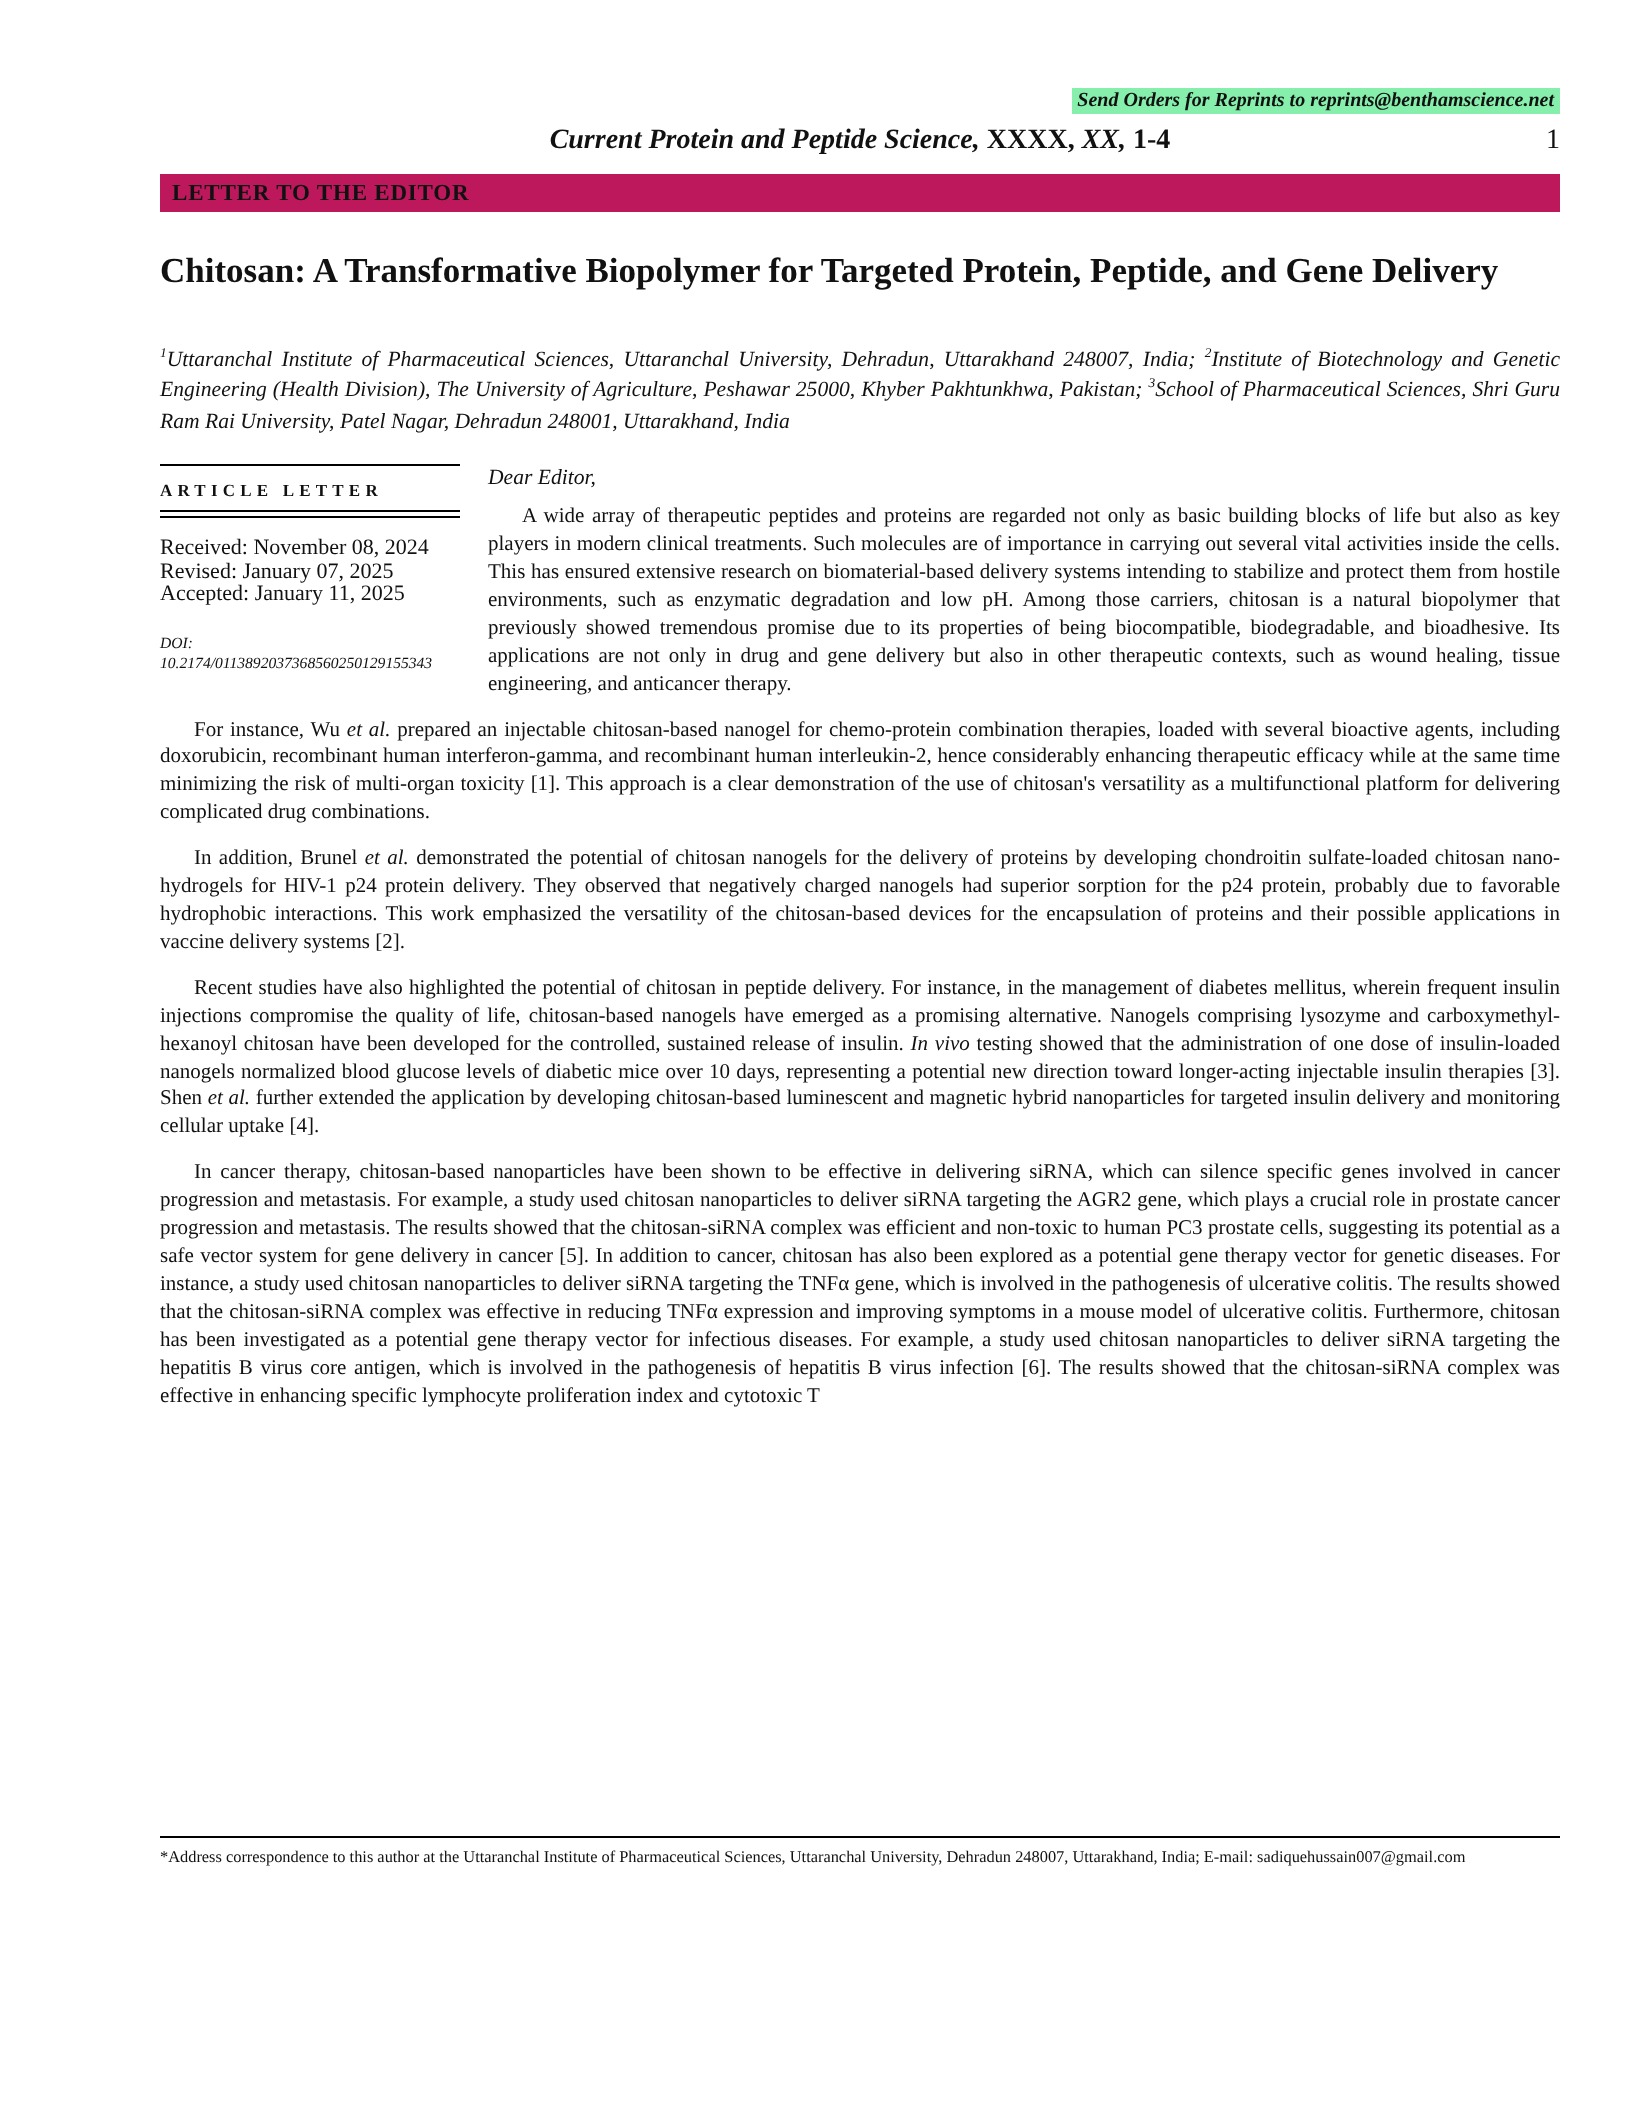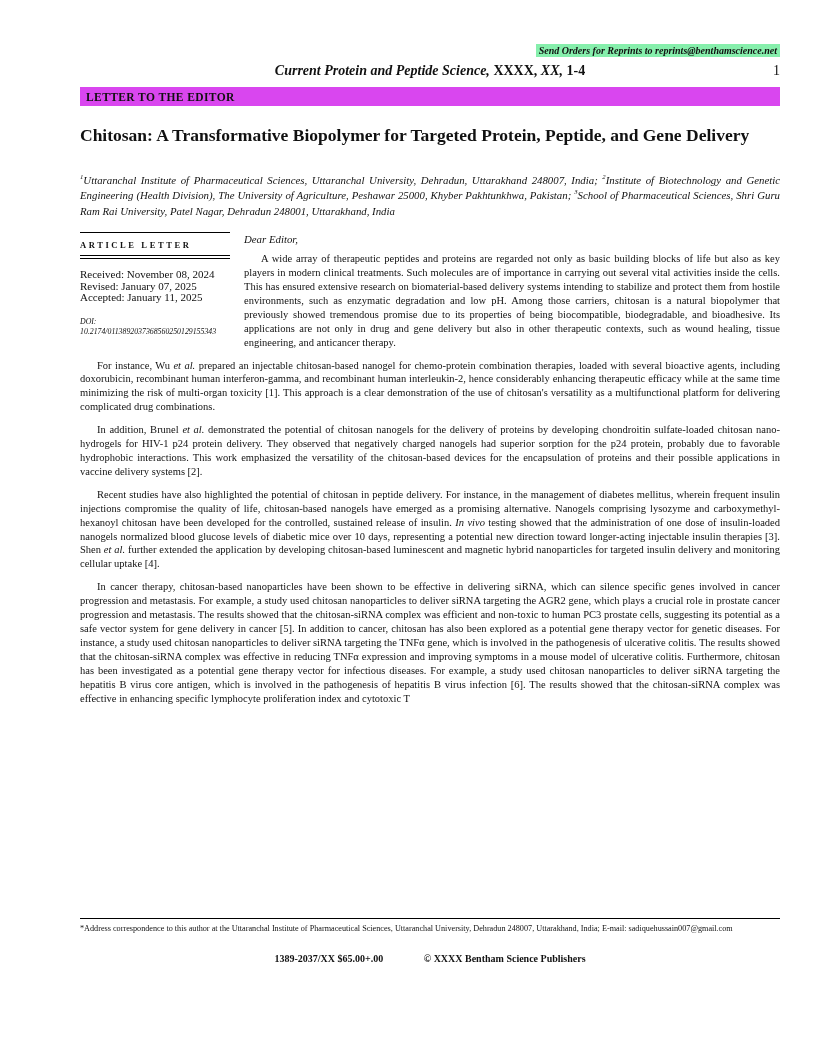--- a/index.html
+++ b/index.html
@@ -11,21 +11,21 @@
   .i{font-style:italic;}
   .b{font-weight:bold;}
   sup{font-size:62%;line-height:0;}
 
   .reprint{margin-top:44px;text-align:right;font-size:10px;line-height:13px;}
   .reprint .hl{background:#86efac;font-weight:bold;font-style:italic;padding:1px 3px;}
 
   .jline{position:relative;margin-top:7px;text-align:center;font-size:14px;line-height:13px;}
   .jline .pgnum{position:absolute;right:0;top:0;font-weight:normal;}
 
-  .banner{margin-top:10px;background:#d946ef;font-weight:bold;font-size:11.5px;
+  .banner{margin-top:10px;background:#be185d;font-weight:bold;font-size:11.5px;
     letter-spacing:.4px;padding:4px 6px 3px;}
 
   .title{margin:17px 0 0;font-size:17.5px;font-weight:bold;line-height:25px;text-align:justify;}
   .authors{margin-top:27px;font-size:12.5px;line-height:16px;}
   .affil{margin-top:25px;font-style:italic;font-size:10.8px;line-height:15.4px;
     text-align:justify;hyphens:auto;}
 
   .intro-sec{margin-top:13px;}
   .hist{float:left;width:150px;min-height:124px;margin-right:14px;}
   .hist .rule{border-top:1.5px solid #000;}
@@ -89,18 +89,14 @@
         <p class="para"><span>In addition, Brunel </span><span class="i">et al.</span><span> demonstrated the potential of chitosan nanogels for the delivery of proteins by developing chondroitin sulfate-loaded chitosan nano-hydrogels for HIV-1 p24 protein delivery. They observed that negatively charged nanogels had superior sorption for the p24 protein, probably due to favorable hydrophobic interactions. This work emphasized the versatility of the chitosan-based devices for the encapsulation of proteins and their possible applications in vaccine delivery systems [2].</span></p>
         <p class="para"><span>Recent studies have also highlighted the potential of chitosan in peptide delivery. For instance, in the management of diabetes mellitus, wherein frequent insulin injections compromise the quality of life, chitosan-based nanogels have emerged as a promising alternative. Nanogels comprising lysozyme and carboxymethyl-hexanoyl chitosan have been developed for the controlled, sustained release of insulin. </span><span class="i">In vivo</span><span> testing showed that the administration of one dose of insulin-loaded nanogels normalized blood glucose levels of diabetic mice over 10 days, representing a potential new direction toward longer-acting injectable insulin therapies [3]. Shen </span><span class="i">et al.</span><span> further extended the application by developing chitosan-based luminescent and magnetic hybrid nanoparticles for targeted insulin delivery and monitoring cellular uptake [4].</span></p>
         <p class="para"><span>In cancer therapy, chitosan-based nanoparticles have been shown to be effective in delivering siRNA, which can silence specific genes involved in cancer progression and metastasis. For example, a study used chitosan nanoparticles to deliver siRNA targeting the AGR2 gene, which plays a crucial role in prostate cancer progression and metastasis. The results showed that the chitosan-siRNA complex was efficient and non-toxic to human PC3 prostate cells, suggesting its potential as a safe vector system for gene delivery in cancer [5]. In addition to cancer, chitosan has also been explored as a potential gene therapy vector for genetic diseases. For instance, a study used chitosan nanoparticles to deliver siRNA targeting the TNFα gene, which is involved in the pathogenesis of ulcerative colitis. The results showed that the chitosan-siRNA complex was effective in reducing TNFα expression and improving symptoms in a mouse model of ulcerative colitis. Furthermore, chitosan has been investigated as a potential gene therapy vector for infectious diseases. For example, a study used chitosan nanoparticles to deliver siRNA targeting the hepatitis B virus core antigen, which is involved in the pathogenesis of hepatitis B virus infection [6]. The results showed that the chitosan-siRNA complex was effective in enhancing specific lymphocyte proliferation index and cytotoxic T</span></p>
       </div>
 
   </div>
 
   <div class="footer">
     <div class="frule"></div>
     <div class="fnote">*Address correspondence to this author at the Uttaranchal Institute of Pharmaceutical Sciences, Uttaranchal University, Dehradun 248007, Uttarakhand, India; E-mail: sadiquehussain007@gmail.com</div>
-    <div class="fline">
-      <span>1389-2037/XX $65.00+.00</span>
-      <span>© XXXX Bentham Science Publishers</span>
-    </div>
   </div>
 </div>
 
 </body></html>

